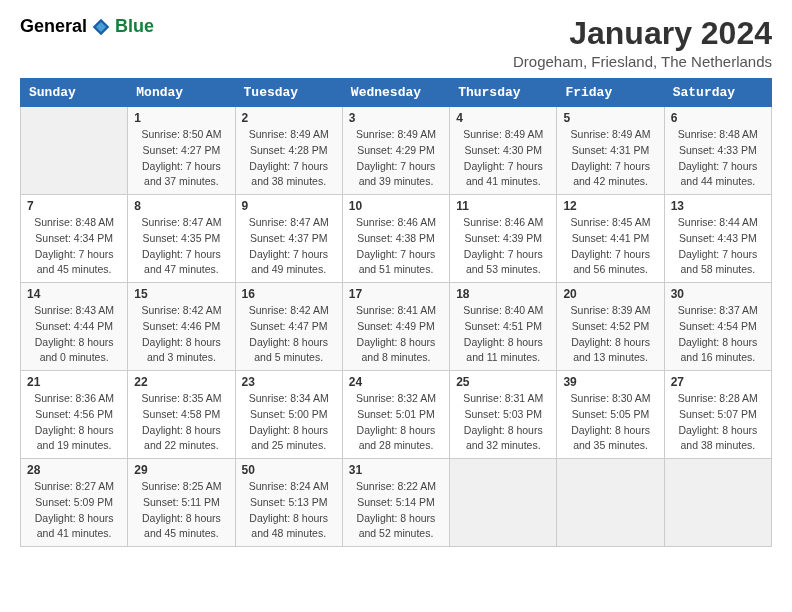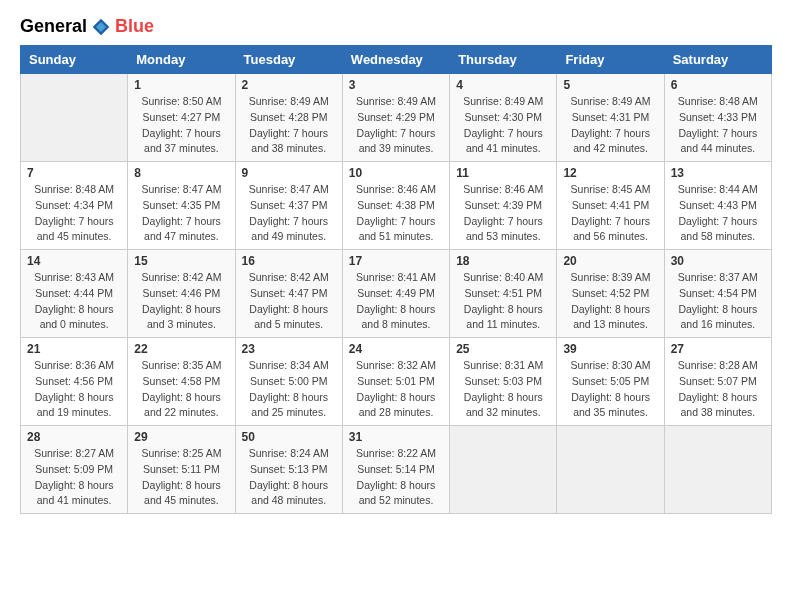--- a/index.html
+++ b/index.html
@@ -22,21 +22,21 @@
       gap: 2px;
     }
     .logo-text-general {
       font-size: 18px;
       font-weight: bold;
       color: #000000;
     }
     .logo-text-blue {
       font-size: 18px;
       font-weight: bold;
-      color: #ef4444;
+      color: #15803d;
     }
     .logo-icon {
       width: 20px;
       height: 20px;
       margin-left: 2px;
     }
     .title-block {
       text-align: right;
     }
     .main-title {
@@ -57,20 +57,21 @@
       font-size: 11px;
     }
     .calendar thead tr th {
       background-color: #2e6db4;
       color: #fff;
       font-weight: bold;
       font-size: 13px;
       padding: 6px 8px;
       text-align: left;
       border: 1px solid #2e6db4;
+      font-family: Liberation Mono, monospace;
     }
     .calendar tbody tr td {
       border: 1px solid #ccc;
       vertical-align: top;
       padding: 4px 6px;
       width: calc(100% / 7);
       min-height: 80px;
       background: #fff;
     }
     .calendar tbody tr:nth-child(odd) td {
@@ -99,20 +100,24 @@
 <div class="header-top">
   <div class="logo">
     <span class="logo-text-general">General</span>
     <svg class="logo-icon" viewBox="0 0 24 24" xmlns="http://www.w3.org/2000/svg">
       <polygon points="12,2 22,12 12,22 2,12" fill="#1a5fa8"></polygon>
       <polygon points="12,6 18,12 12,18 6,12" fill="#4a9fd4"></polygon>
     </svg>
     <br>
     <span class="logo-text-blue">Blue</span>
   </div>
+  <div class="title-block">
+    <div class="main-title">January 2024</div>
+    <div class="subtitle">Drogeham, Friesland, The Netherlands</div>
+  </div>
 </div>
 
 <table class="calendar">
   <thead>
     <tr>
     <th>Sunday</th>
         <th>Monday</th>
         <th>Tuesday</th>
         <th>Wednesday</th>
         <th>Thursday</th>

